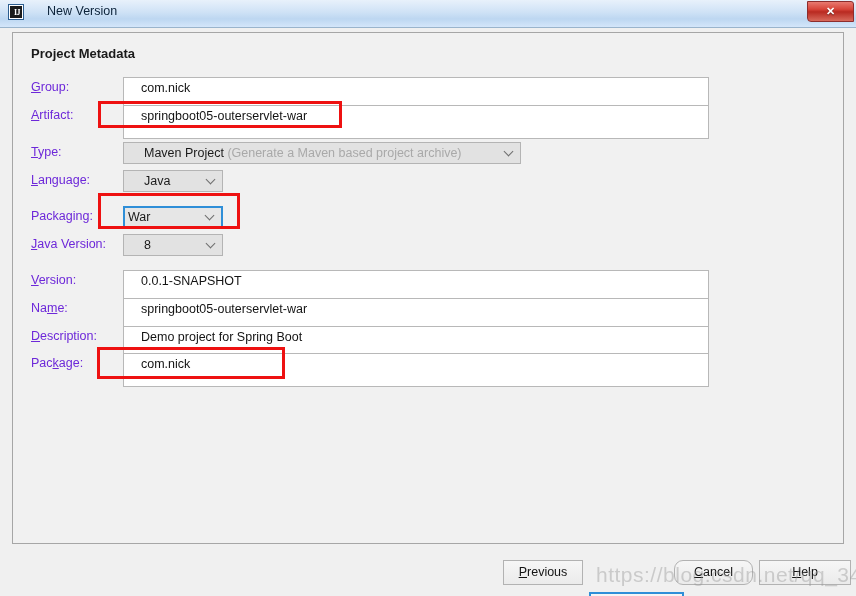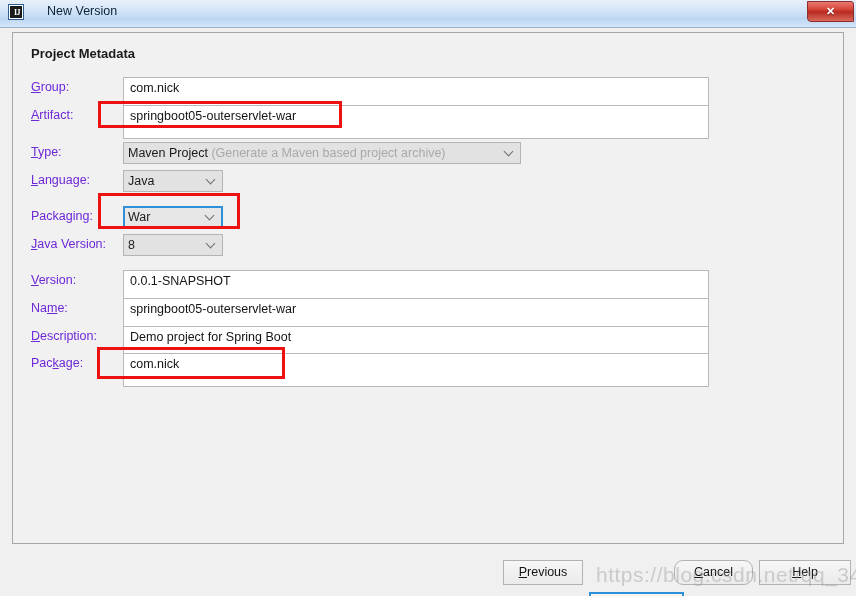--- a/index.html
+++ b/index.html
@@ -115,36 +115,36 @@
   .field {
     position: absolute;
     left: 92px; top: 0;
     height: 34px;
     background: #ffffff;
     border: 1px solid #b8b8b8;
     box-sizing: border-box;
     font-size: 12.5px;
     color: #141414;
     line-height: 20px;
-    padding-left: 6px;
+    padding-left: 17px;
     white-space: nowrap;
     overflow: hidden;
   }
 
   .combo {
     position: absolute;
     left: 92px; top: 0;
     height: 22px;
     background: #e2e2e2;
     border: 1px solid #b4b4b4;
     box-sizing: border-box;
     font-size: 12.5px;
     color: #1a1a1a;
     line-height: 20px;
-    padding-left: 4px;
+    padding-left: 20px;
     white-space: nowrap;
     overflow: hidden;
   }
   .combo.focused {
     background: #e6e6e6;
     border: 2px solid #2f8fd8;
     line-height: 18px;
     padding-left: 3px;
   }
   .combo .dim {

